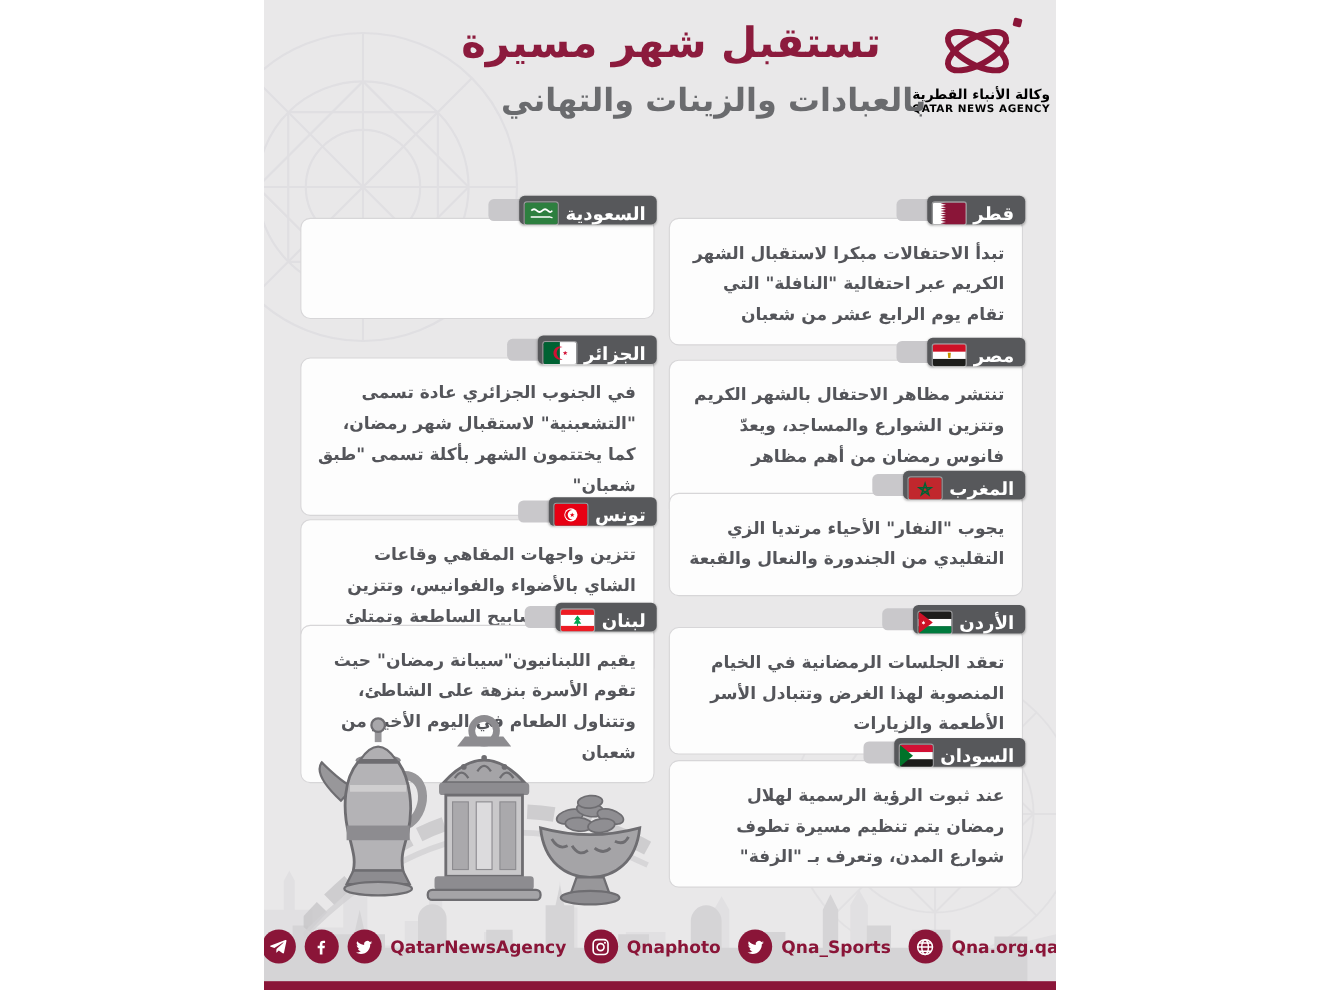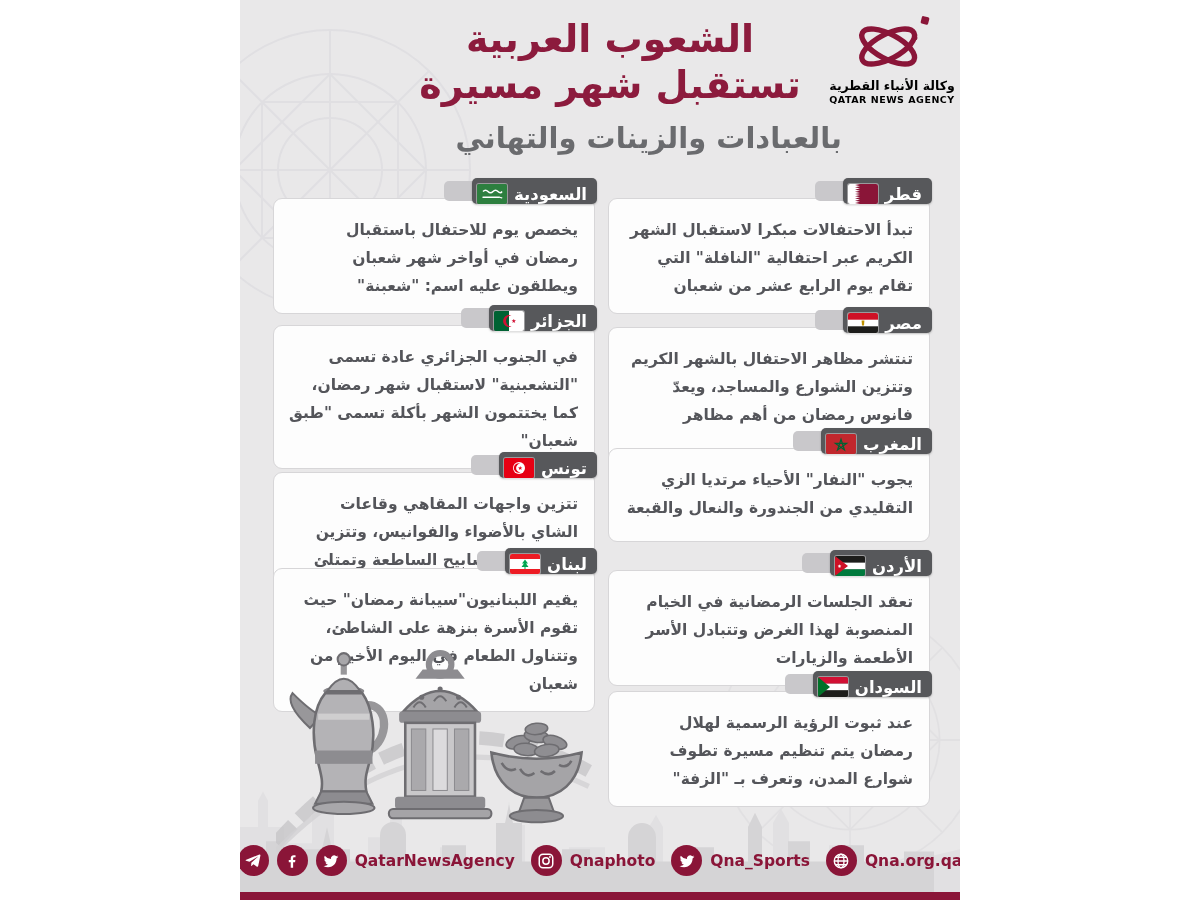--- a/index.html
+++ b/index.html
@@ -75,39 +75,37 @@
           <ellipse cx="55" cy="45" rx="38" ry="16" transform="rotate(28 55 45)"></ellipse>
         </g>
         <rect x="98" y="6" width="10" height="10" rx="2" fill="#8a1538" transform="rotate(14 103 11)"></rect>
         <circle cx="90" cy="34" r="3.2" fill="#8a1538"></circle>
       </svg>
       <div class="logo-arabic">وكالة الأنباء القطرية</div>
       <div class="logo-english">QATAR NEWS AGENCY</div>
     </div>
 
     <div class="title-block">
-      <div class="title-line">الشعوب العربية</div>
       <div class="title-line">تستقبل شهر مسيرة</div>
       <div class="subtitle">بالعبادات والزينات والتهاني</div>
     </div>
 
     <section class="card" style="left:33px;top:198px;min-height:92px">
       <div class="banner">
         <span class="tail"></span>
         <span class="banner-main">
           <svg class="flag" viewBox="0 0 30 20">
             <rect width="30" height="20" fill="#2d7f3f"></rect>
             <path d="M6,7.5 q2.5,-2.5 5,0 t5,0 t5,0 t4,0" stroke="#fff" stroke-width="1.6" fill="none"></path>
             <path d="M6,13.2 h16" stroke="#fff" stroke-width="1.4" stroke-linecap="round"></path>
             <path d="M22.5,13.2 l2.3,0.7" stroke="#fff" stroke-width="1.2" stroke-linecap="round"></path>
           </svg>
           <span class="country-name">السعودية</span>
         </span>
       </div>
-      <p class="card-text" dir="rtl">يخصص يوم للاحتفال باستقبال رمضان في أواخر شهر شعبان ويطلقون عليه اسم: "شعبنة"</p>
     </section>
 
     <section class="card" style="left:33px;top:325px;min-height:98px">
       <div class="banner">
         <span class="tail"></span>
         <span class="banner-main">
           <svg class="flag" viewBox="0 0 30 20">
             <rect width="15" height="20" fill="#006233"></rect>
               <rect x="15" width="15" height="20" fill="#ffffff"></rect>
             <path d="M17.5,4.5 A6,6 0 1,0 17.5,15.5 A5,5 0 1,1 17.5,4.5" fill="#d21034"></path>

